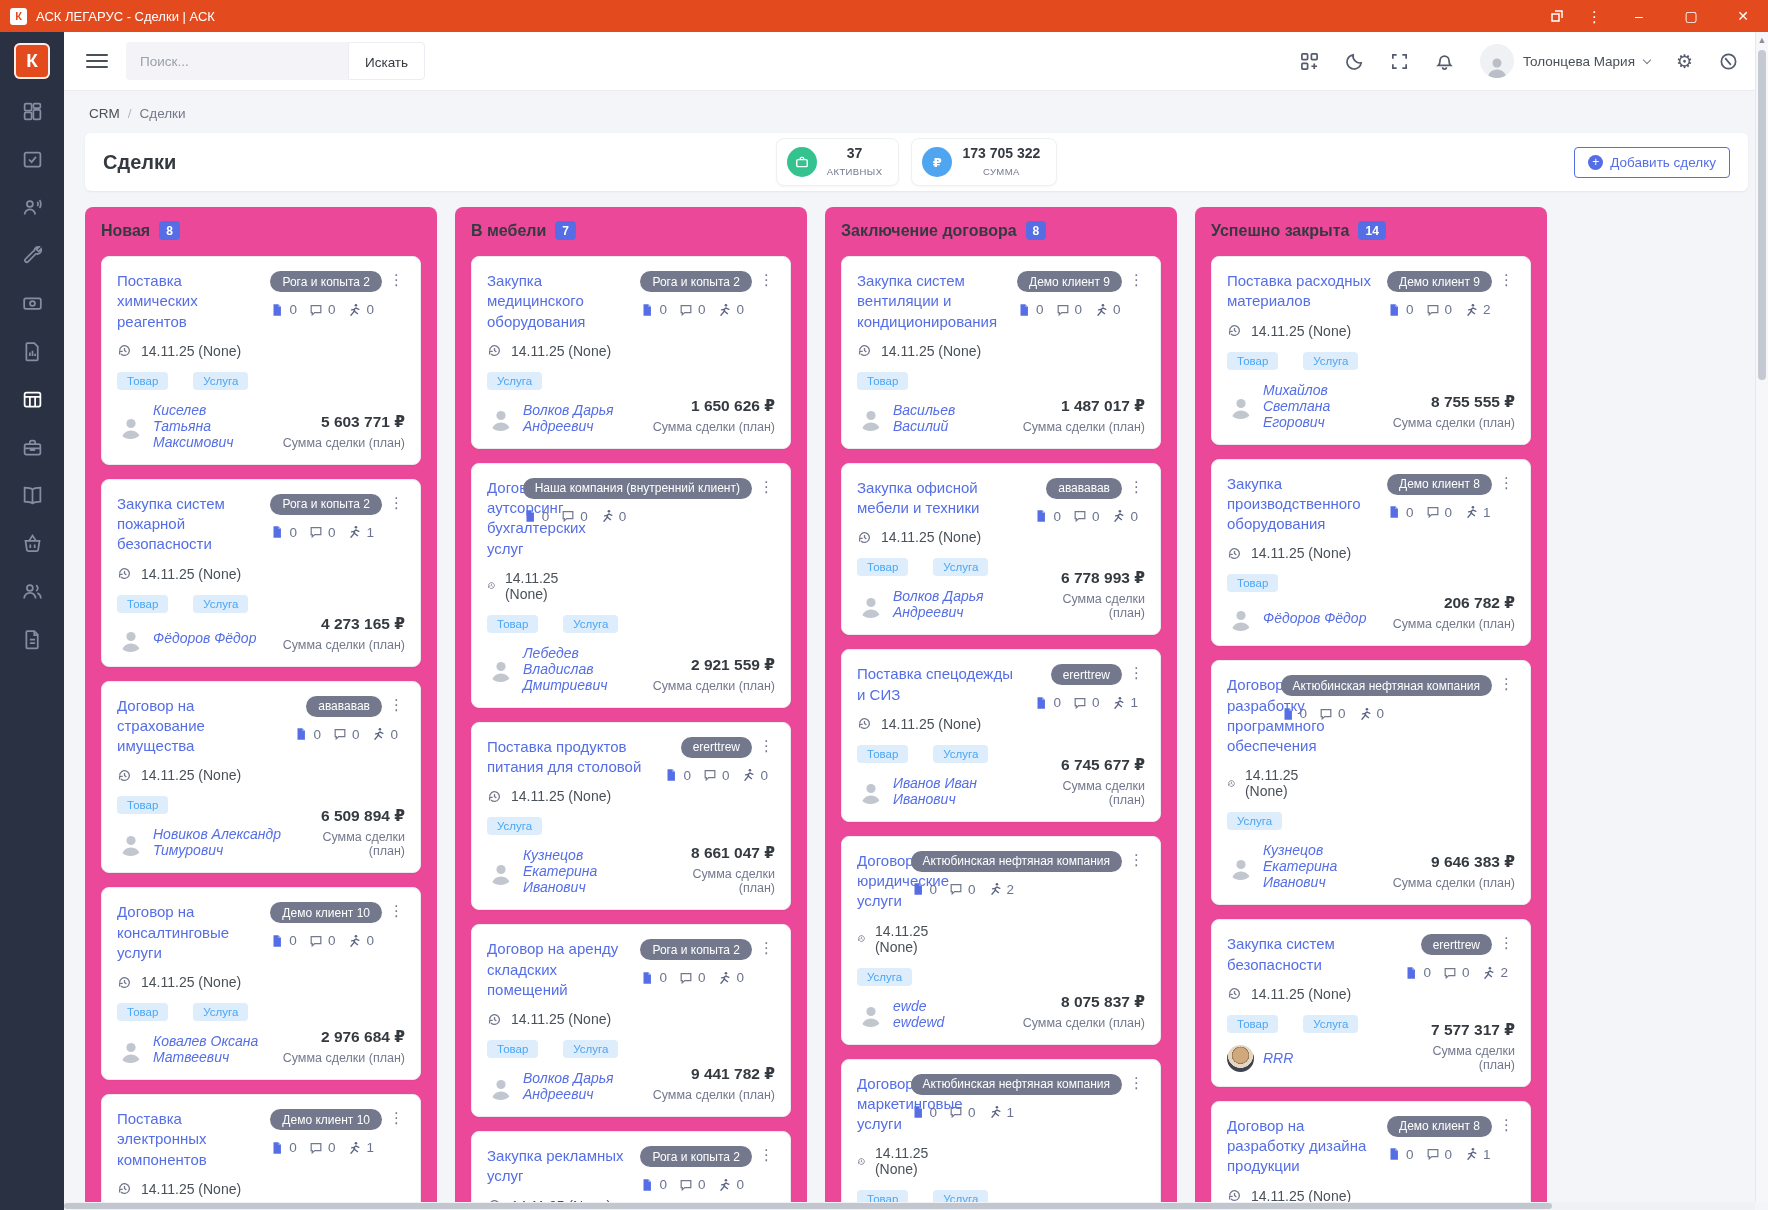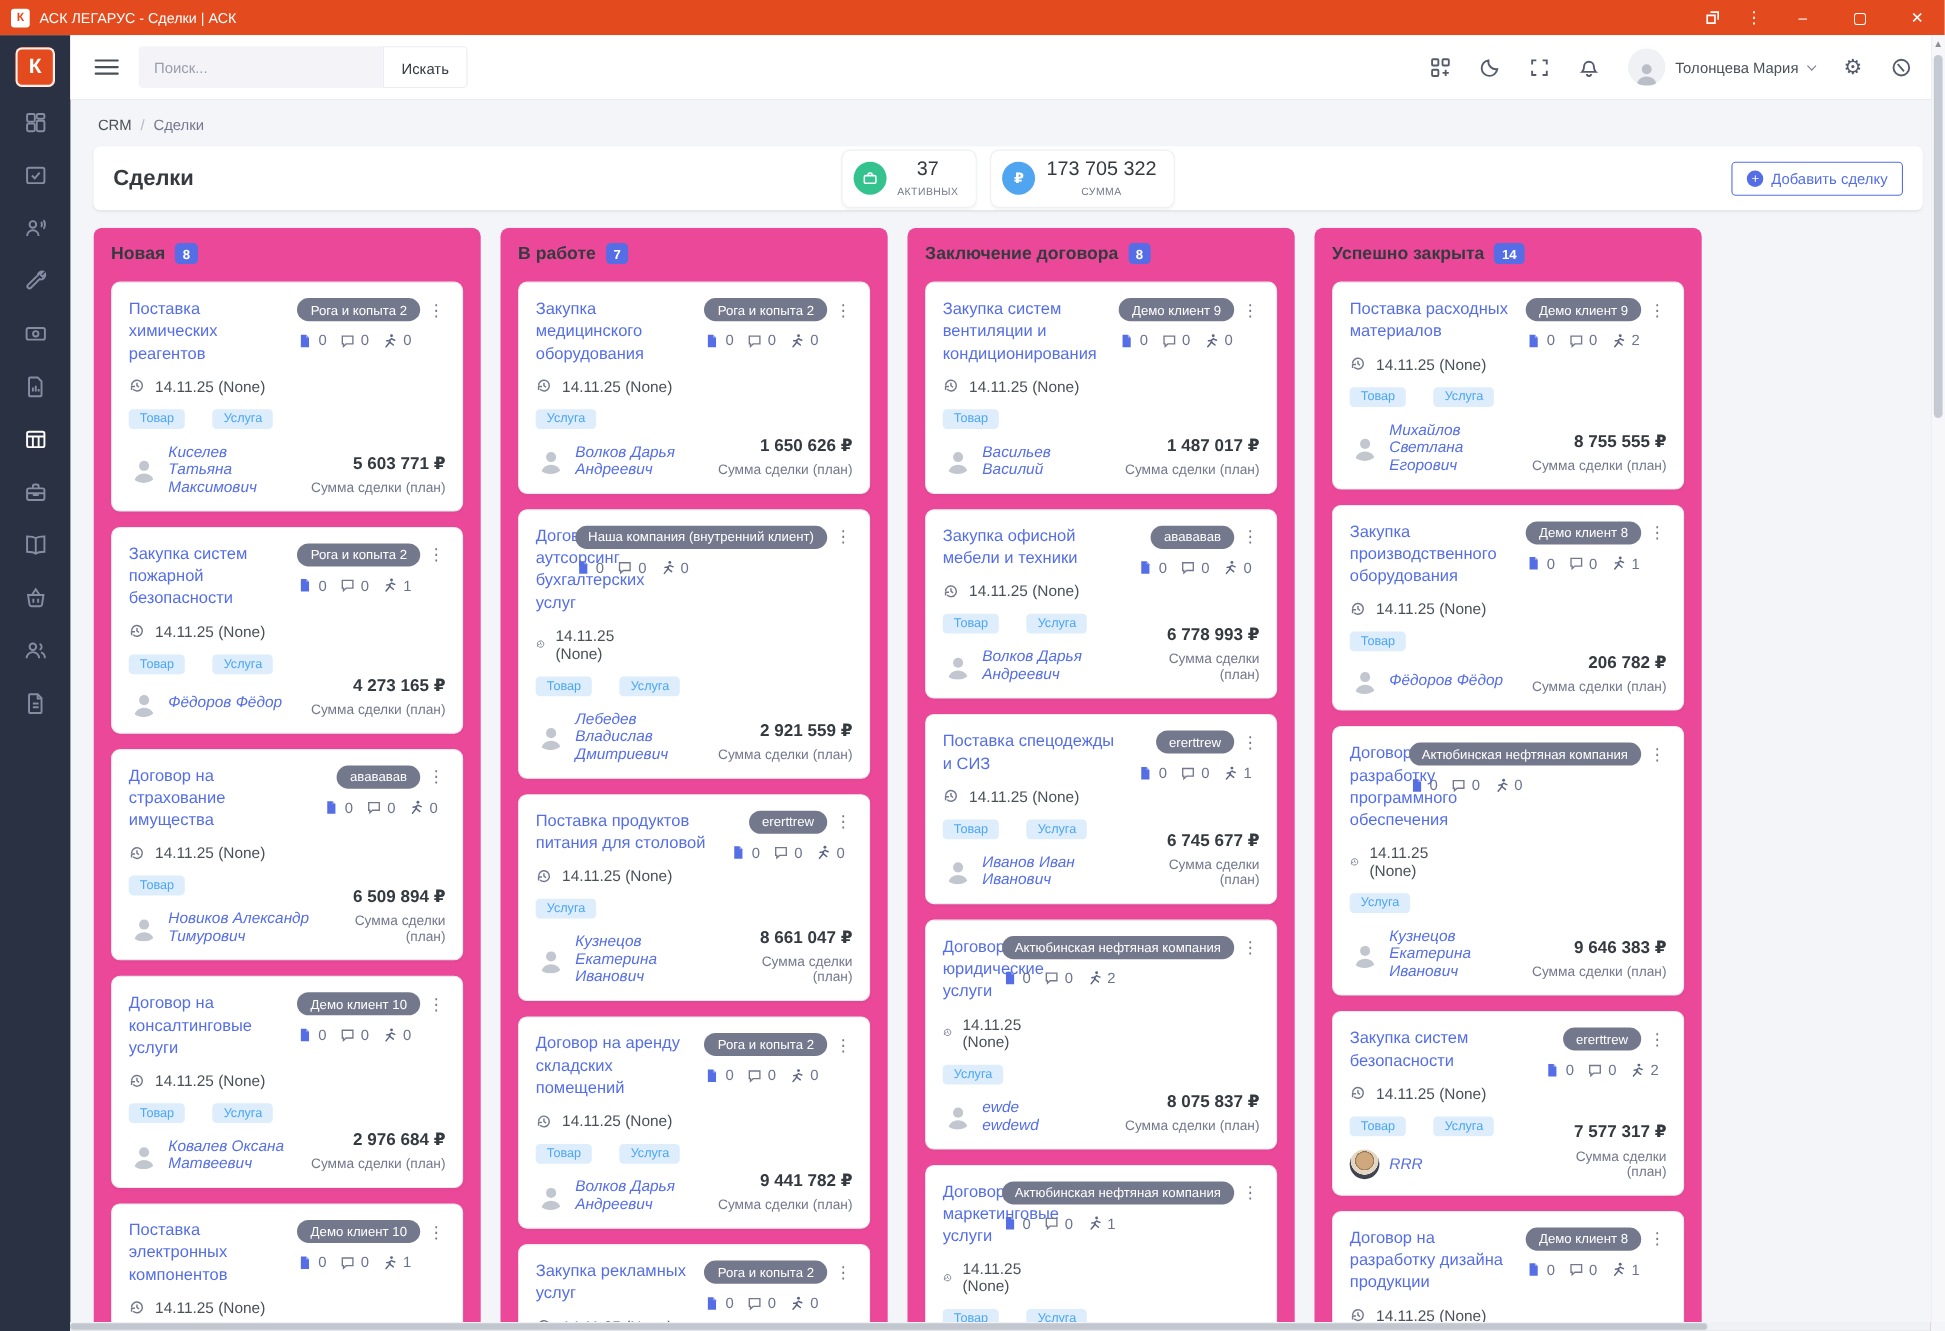--- a/index.html
+++ b/index.html
@@ -63,21 +63,21 @@
     height:58px; display:flex; align-items:center; padding:0 18px; position:relative;}
   .page-title{ font-size:20px; font-weight:bold; color:var(--text); }
   .stats{ position:absolute; left:0; right:0; display:flex; gap:12px; justify-content:center;
     pointer-events:none;}
   .stat-box{ background:#fff; border:1px solid #eff0f3; border-radius:8px;
     box-shadow:0 1px 2px rgba(56,65,74,.05); display:flex; align-items:center; gap:10px;
     padding:6px 16px 6px 10px; pointer-events:auto;}
   .stat-ic{ width:30px; height:30px; border-radius:50%; color:#fff; display:flex;
     align-items:center; justify-content:center; font-size:13px; font-weight:bold;}
   .stat-col{ text-align:center; }
-  .stat-val{ font-size:18px; font-weight:normal; color:var(--text); }
+  .stat-val{ font-size:14px; font-weight:bold; color:var(--text); }
   .stat-lbl{ font-size:9.5px; color:#74788d; letter-spacing:.4px; }
   .add-btn{ margin-left:auto; background:#fff; border:1px solid var(--link); color:var(--link);
     border-radius:4px; font-size:13.5px; padding:7px 13px; display:flex; align-items:center;
     gap:7px; cursor:pointer; font-family:"Liberation Sans","DejaVu Sans",sans-serif;}
   .plus-circ{ width:15px; height:15px; border-radius:50%; background:var(--link); color:#fff;
     font-size:12px; line-height:15px; text-align:center; display:inline-block;}
   
   .kanban{ display:flex; gap:18px; margin-top:16px; flex:1; min-height:0; overflow:hidden; }
   .kanban-col{ width:352px; flex:0 0 352px; background:#ec4899; border-radius:8px;
     padding:14px 16px; overflow:hidden; }
@@ -85,21 +85,21 @@
   .col-name{ font-size:16px; font-weight:bold; color:var(--text); }
   .col-count{ background:var(--link); color:#fff; font-size:12px; font-weight:bold;
     border-radius:4px; padding:2.5px 7px; }
   .col-cards{ display:flex; flex-direction:column; gap:14px; }
   .card{ background:#fff; border:1px solid #e9ebee; border-radius:8px; padding:14px 15px;
     box-shadow:0 1px 2px rgba(56,65,74,.06); cursor:pointer;}
   .card-grid{ display:flex; gap:12px; }
   .card-left{ flex:1 1 auto; min-width:0; display:flex; flex-direction:column; align-items:flex-start;}
   .card-right{ flex:0 1 auto; display:flex; flex-direction:column; align-items:flex-end; }
   .card-title{ color:var(--link); font-size:15px; line-height:1.35; text-decoration:none; display:block;}
-  .pill-row{ display:flex; align-items:center; gap:6px; width:100%; justify-content:flex-end;}
+  .pill-row{ display:flex; gap:6px; width:100%; justify-content:flex-end;}
   .client-pill{ background:var(--pillgray); color:#fff; font-size:12px; padding:3.5px 12px;
     border-radius:12px; white-space:nowrap; }
   .kebab{ color:#74788d; font-size:15px; letter-spacing:0; cursor:pointer; padding:0 1px;}
   .card-date{ display:flex; align-items:center; gap:9px; margin-top:11px; color:#495057;
     font-size:14px; }
   .card-date svg{ width:15px; height:15px; color:#74788d; }
   .counts{ display:flex; align-items:center; gap:5px; margin-top:10px; width:100%;
     color:#6b7390; font-size:13.5px; }
   .counts svg{ width:14px; height:14px; }
   .counts .cnt{ margin-right:7px; }
@@ -568,21 +568,21 @@
           <span class="cnt">1</span>
         </div>
 
       </div>
     </div>
   </div>
             </div>
         </div>
         <div class="kanban-col">
           <div class="col-head">
-            <span class="col-name">В работе</span>
+            <span class="col-name">В мебели</span>
             <span class="col-count">7</span>
           </div>
           <div class="col-cards">
               <div class="card">
     <div class="card-grid">
       <div class="card-left">
         <a class="card-title" href="#">Закупка медицинского оборудования</a>
         <div class="card-date">
           <svg viewBox="0 0 16 16" fill="none" stroke="currentColor" stroke-width="1.4">
                         <path d="M2.8 8a5.2 5.2 0 1 1 1.5 3.7"></path>

